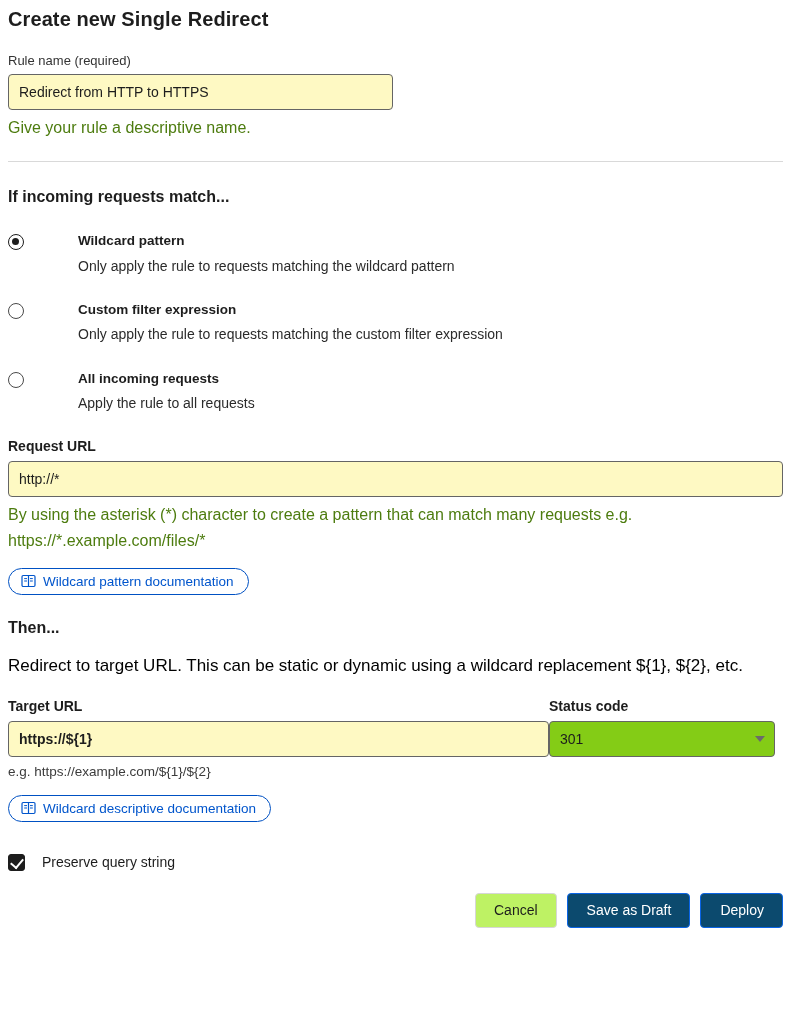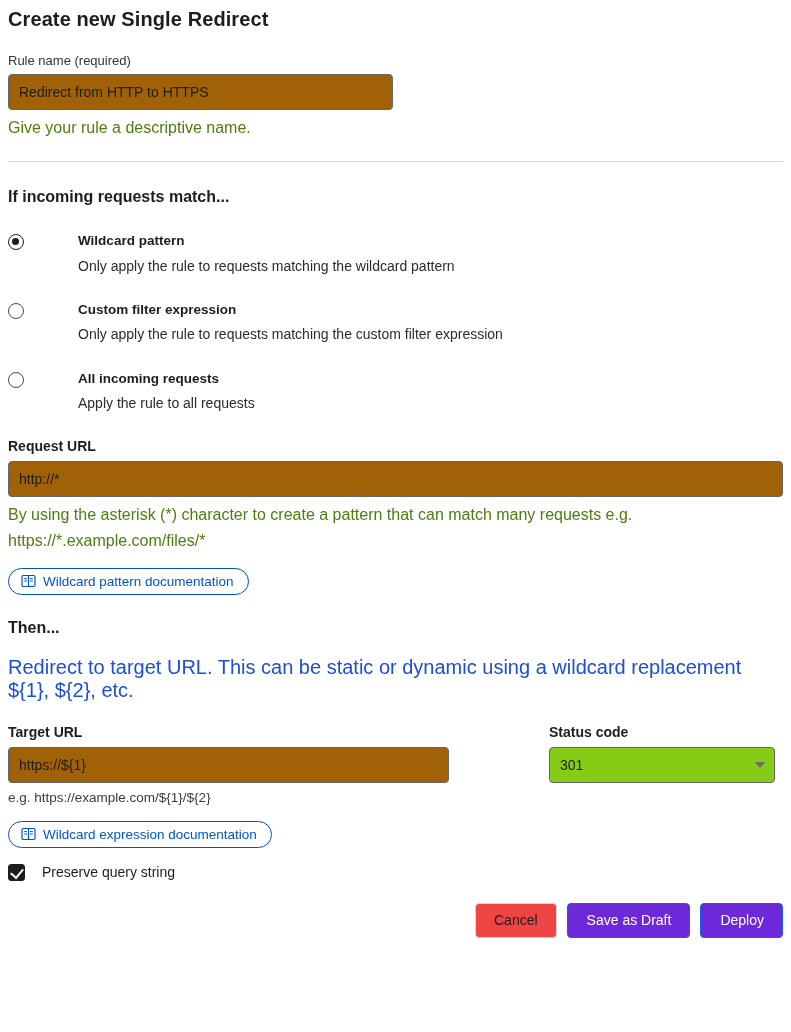--- a/index.html
+++ b/index.html
@@ -30,21 +30,21 @@
     margin-bottom: 6px;
   }
   .input-text {
     display: block;
     font-family: "Liberation Sans", sans-serif;
     font-size: 14px;
     color: #1d1d1d;
     padding: 7px 10px;
     border: 1px solid #656565;
     border-radius: 4px;
-    background: #a16207;
+    background: #fef9c3;
     height: 36px;
   }
   #rule-name-input { width: 385px; }
   .helper-text {
     font-size: 16px;
     color: #4d7c0f;
     margin-top: 6px;
     line-height: 1.45;
   }
   .divider {
@@ -116,37 +116,37 @@
     margin-top: 16px;
     cursor: pointer;
   }
   .doc-pill svg { display: block; }
   .then-heading {
     font-size: 16px;
     font-weight: bold;
     margin-top: 24px;
   }
   .then-desc {
-    font-size: 20px;
-    color: #1d4ed8;
+    font-size: 17px;
+    color: #000000;
     margin-top: 19px;
   }
   .two-col {
     display: flex;
     gap: 0;
     margin-top: 22px;
   }
   .col-target { width: 541px; }
   .col-status { width: 226px; }
   .col-label {
     font-size: 14px;
     font-weight: bold;
     margin-bottom: 7px;
   }
-  #target-url-input { width: 441px; }
+  #target-url-input { width: 541px; font-weight: bold; }
   .select-wrap { position: relative; width: 226px; }
   .select-box {
     width: 226px;
     height: 36px;
     border: 1px solid #656565;
     border-radius: 4px;
     background: #84cc16;
     font-size: 14px;
     padding: 8px 28px 8px 10px;
     display: flex;
@@ -161,21 +161,21 @@
     border-top: 6px solid #6b6b6b;
   }
   .eg-text {
     font-size: 13.5px;
     color: #3b3b3b;
     margin-top: 7px;
   }
   .check-row {
     display: flex;
     align-items: center;
-    margin-top: 16px;
+    margin-top: 32px;
   }
   .checkbox {
     width: 17px; height: 17px;
     border: 1.5px solid #1d1d1d;
     border-radius: 3px;
     background: #1d1d1d;
     margin-right: 17px;
     position: relative;
     flex: 0 0 auto;
   }
@@ -198,26 +198,26 @@
   .btn {
     font-family: "Liberation Sans", sans-serif;
     font-size: 14px;
     border-radius: 4px;
     padding: 9px 18px;
     border: 1px solid transparent;
     cursor: pointer;
     line-height: 1.1;
   }
   .btn-cancel {
-    background: #ef4444;
+    background: #bef264;
     color: #1d1d1d;
     border-color: #d6d6d6;
   }
   .btn-primary {
-    background: #6d28d9;
+    background: #0c4a6e;
     color: #ffffff;
     border-color: #0a64e6;
     padding-left: 19px;
   }
 </style>
 </head>
 <body>
 
 <div class="page">
 
@@ -303,21 +303,21 @@
     <span>
       <svg width="15" height="14" viewBox="0 0 15 14" fill="none" xmlns="http://www.w3.org/2000/svg">
         <rect x="1" y="1.5" width="13" height="11" rx="1.2" stroke="#0055cc" stroke-width="1.2"></rect>
         <line x1="7.5" y1="1.8" x2="7.5" y2="12.2" stroke="#0055cc" stroke-width="1.2"></line>
         <line x1="3.2" y1="4.6" x2="6" y2="4.6" stroke="#0055cc" stroke-width="1"></line>
         <line x1="3.2" y1="7" x2="6" y2="7" stroke="#0055cc" stroke-width="1"></line>
         <line x1="9" y1="4.6" x2="11.8" y2="4.6" stroke="#0055cc" stroke-width="1"></line>
         <line x1="9" y1="7" x2="11.8" y2="7" stroke="#0055cc" stroke-width="1"></line>
       </svg>
     </span>
-    <span>Wildcard expression documentation</span>
+    <span>Wildcard descriptive documentation</span>
   </div>
 
   <div class="check-row">
     <div class="checkbox"></div>
     <span class="check-label">Preserve query string</span>
   </div>
 
   <div class="actions">
     <button class="btn btn-cancel">Cancel</button>
     <button class="btn btn-primary">Save as Draft</button>

